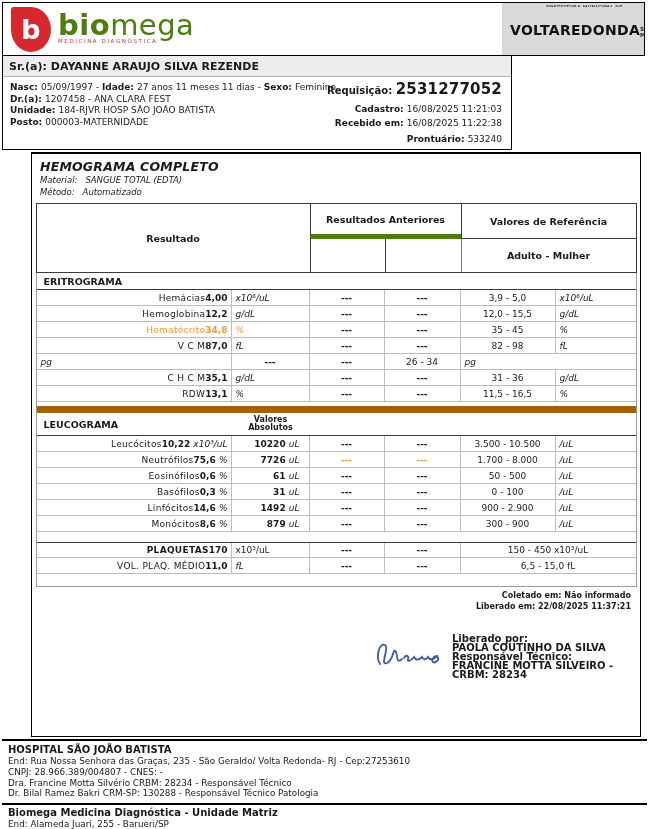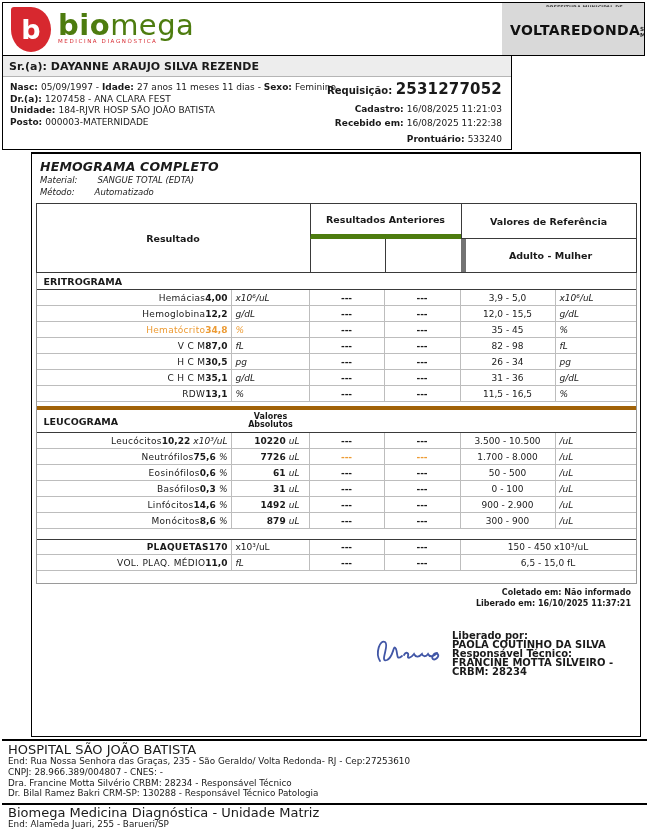--- a/index.html
+++ b/index.html
@@ -32,37 +32,37 @@
   .pr-line .lbl{font-weight:bold;}
   .pr-line.big{margin-bottom:6px;}
   .pr-line.big .lbl{font-size:10px;}
   .pr-line.big .val{font-size:15px;font-weight:bold;letter-spacing:.2px;}
   .pr-line.sp{margin-top:6px;}
 
   
   .report-box{position:absolute;left:31px;top:152px;width:610px;height:585px;border:1px solid #000;border-top-width:2px;box-sizing:border-box;}
   .rpt-title{margin:5px 0 0 8px;font-size:12.5px;font-weight:bold;font-style:italic;letter-spacing:.2px;}
   .rpt-meta{margin:1px 0 0 8px;font-size:8.5px;font-style:italic;line-height:10.5px;}
-  .rpt-meta .ml{margin-right:20px;font-style:italic;}
+  .rpt-meta .ml{margin-right:8px;font-style:italic;}
 
   .tbl{width:601px;margin:6px auto 0 auto;box-sizing:border-box;font-size:9px;}
   .thead{display:grid;grid-template-columns:273px 75px 76px 175px;grid-template-rows:35px 33px;border:1px solid #3a3a3a;box-sizing:border-box;font-weight:bold;font-size:9.5px;}
   .thead div{display:flex;align-items:center;justify-content:center;box-sizing:border-box;}
   .th-res{grid-area:1/1/3/2;}
   .th-ant{grid-area:1/2/2/4;border-left:1px solid #3a3a3a;border-bottom:5px solid #4d7c0f;}
   .th-ref{grid-area:1/4/2/5;border-left:1px solid #3a3a3a;border-bottom:1px solid #3a3a3a;}
   .th-e1{grid-area:2/2/3/3;border-left:1px solid #3a3a3a;}
   .th-e2{grid-area:2/3/3/4;border-left:1px solid #3a3a3a;}
-  .th-sub{grid-area:2/4/3/5;border-left:5px solid #737373;}
+  .th-sub{grid-area:2/4/3/5;border-left:1px solid #737373;}
 
   .tbody{border-left:1px solid #9a9a9a;border-right:1px solid #9a9a9a;border-bottom:1px solid #9a9a9a;box-sizing:border-box;width:601px;}
   .shead{height:16px;display:grid;grid-template-columns:195px 78px 326px;align-items:center;border-bottom:1px solid #3a3a3a;font-weight:bold;font-size:9.5px;}
   .shead .st{padding-left:7px;}
   .shead .sv{text-align:center;font-size:8px;line-height:8px;}
-  .shead.topline{border-top:4px solid #a16207;}
+  .shead.topline{border-top:7px solid #a16207;}
   .shead.tall{height:22px;}
   .trow{display:grid;grid-template-columns:195px 78px 75px 76px 95px 80px;height:16px;border-bottom:1px solid #bdbdbd;align-items:center;box-sizing:border-box;}
   .trow.topline{border-top:1px solid #3a3a3a;}
   .c{height:100%;display:flex;align-items:center;box-sizing:border-box;border-right:1px solid #bdbdbd;}
   .c:last-child{border-right:none;}
   .c.merged{border-right:none;justify-content:center;}
   .c1{justify-content:flex-end;padding:0 3px 0 7px;}
   .c1 .nm{letter-spacing:.3px;}
   .c1 .rv{font-weight:bold;}
   .c2{padding-left:4px;}
@@ -76,21 +76,21 @@
   .gap-lg{height:10px;}
   .tail{height:12px;}
 
   .collect{margin:4px 9px 0 0;text-align:right;font-size:8px;font-weight:bold;line-height:10.5px;}
   .release{display:flex;justify-content:flex-end;align-items:flex-start;margin:22px 10px 0 0;gap:4px;}
   .sig{margin-top:2px;}
   .rel-text{font-size:10px;font-weight:bold;line-height:9px;width:178px;}
 
   
   .footer{position:absolute;left:2px;top:739px;width:645px;border-top:2px solid #000;padding:3px 0 0 6px;box-sizing:border-box;font-size:8.8px;line-height:10.8px;}
-  .f-name{font-weight:normal;font-size:13px;line-height:12px;}
+  .f-name{font-weight:bold;font-size:10px;line-height:12px;}
   .f-div{border-top:2px solid #000;margin:4px 0 2px -6px;width:645px;}
 </style>
 </head>
 <body>
 
 <div class="page">
 
   <div class="logo-band">
     <div class="biomega">
       <div class="bio-drop">b</div>
@@ -214,24 +214,20 @@
               <span class="unit">fL</span>
             </div>
             <div class="c cc bold">---</div>
             <div class="c cc bold">---</div>
             <div class="c cc">82 - 98</div>
             <div class="c c2">
               <span class="unit">fL</span>
             </div>
           </div>
           <div class="trow">
-            <div class="c c1">
-              <span class="nm">H C M</span>
-              <span class="rv">30,5</span>
-            </div>
             <div class="c c2">
               <span class="unit">pg</span>
             </div>
             <div class="c cc bold">---</div>
             <div class="c cc bold">---</div>
             <div class="c cc">26 - 34</div>
             <div class="c c2">
               <span class="unit">pg</span>
             </div>
           </div>
@@ -388,21 +384,21 @@
             <div class="c cc bold">---</div>
             <div class="c cc bold">---</div>
             <div class="c merged" style="grid-column: span 2;">6,5 - 15,0 fL</div>
           </div>
           <div class="tail"></div>
         </div>
     </div>
 
     <div class="collect">
       <div><span>Coletado em:</span> <span>Não informado</span></div>
-      <div><span>Liberado em:</span> <span>16/10/2025 11:37:21</span></div>
+      <div><span>Liberado em:</span> <span>22/08/2025 11:37:21</span></div>
     </div>
 
     <div class="release">
       <svg class="sig" width="76" height="38" viewBox="0 0 76 38">
         <g stroke="#4156a6" stroke-width="1.8" fill="none" stroke-linecap="round">
           <path d="M8 28 C3 20 8 6 13 9 C18 12 7 30 15 27 C22 24 21 10 24 16 C26 21 24 28 30 23"></path>
           <path d="M32 22 c2,-4 5,-2 4,1 c-1,3 3,2 6,-2 c2,4 5,3 8,0 c1,3 4,3 6,0 c2,4 6,2 9,-1"></path>
           <path d="M62 21 c3,-2 6,1 3,4 c-3,3 -7,1 -3,-4"></path>
         </g>
       </svg>

